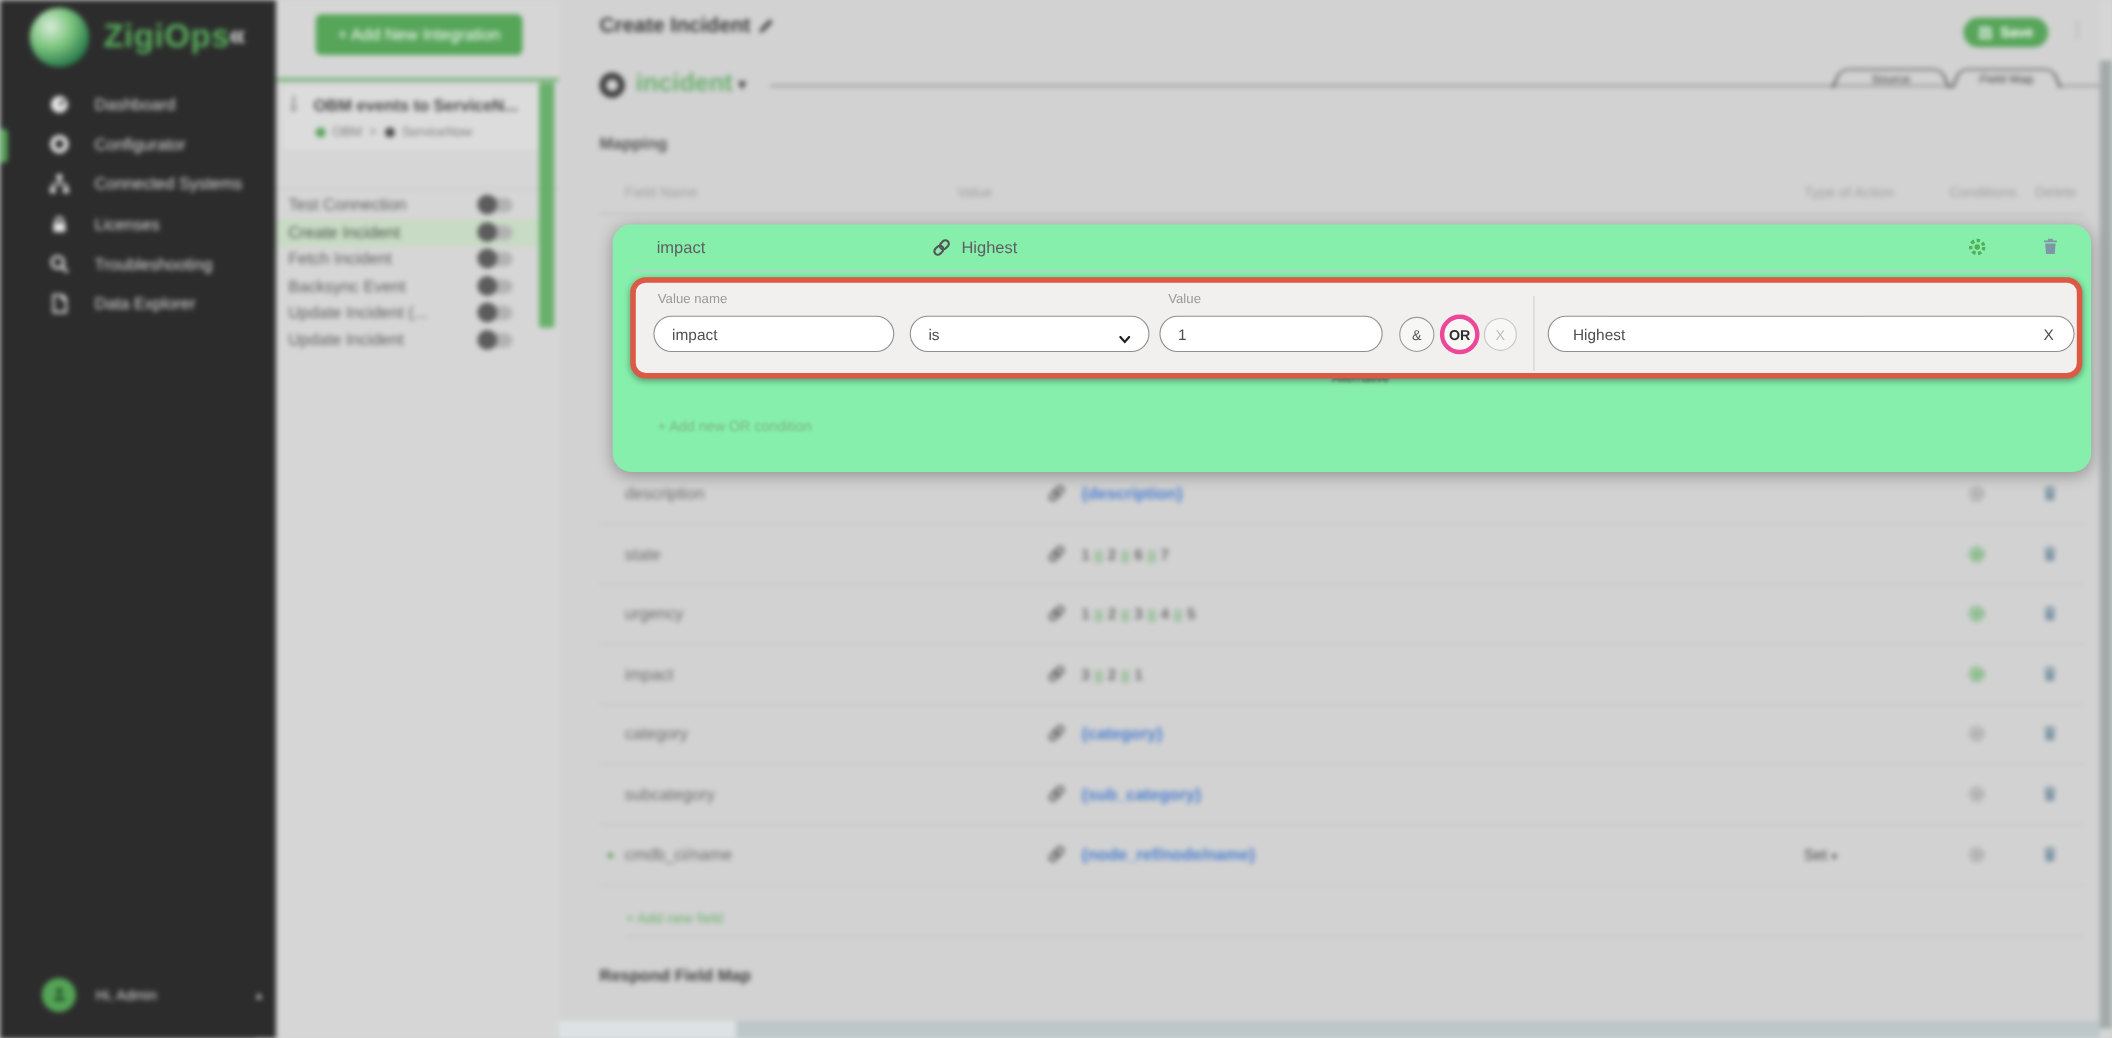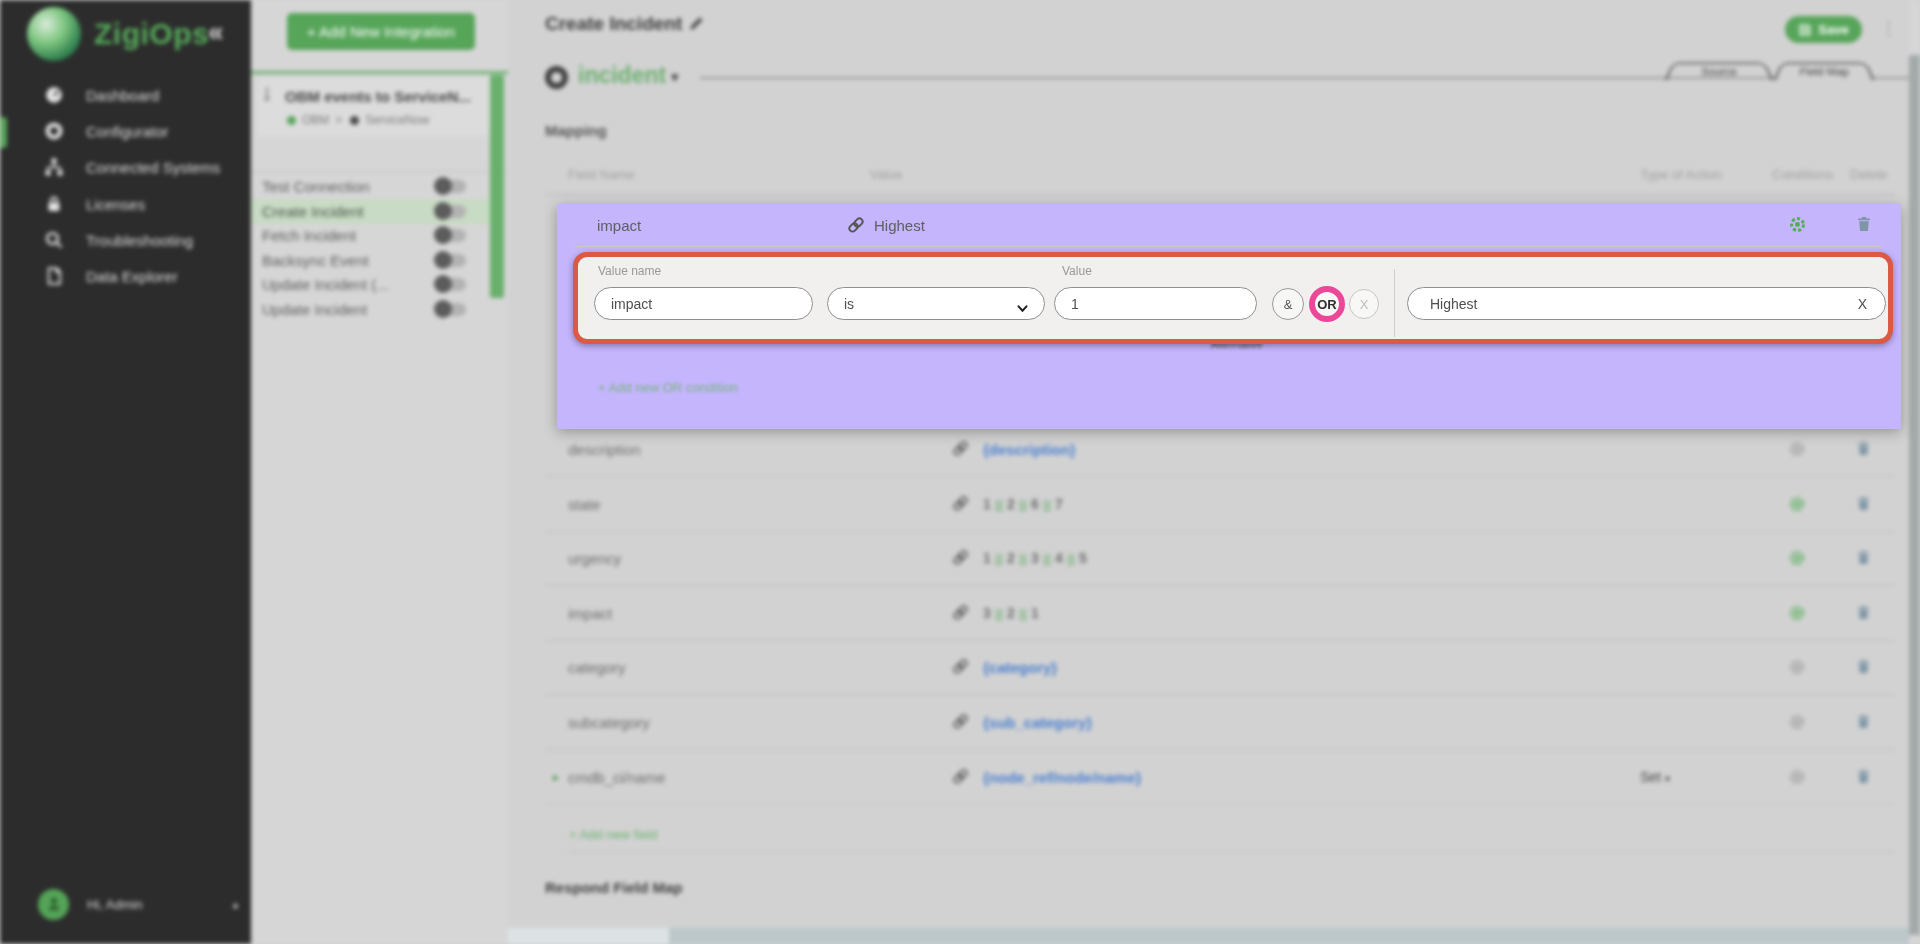--- a/index.html
+++ b/index.html
@@ -85,40 +85,40 @@
   .af-line { left:60px; top:851px; width:1327px; height:1px; background:#bdbdbd; }
   .respond-title { left:37px; top:879px; font-size:15px; font-weight:700; color:#3f3f3f; }
 
   
   .hscroll { left:0; top:928px; width:1412px; height:16px; background:#dde3e4; }
   .hscroll .thumb { position:absolute; left:161px; top:0; width:1251px; height:16px; background:#bcc7ca; }
   .vscroll { left:1401px; top:0; width:11px; height:944px; background:#d6d6d6; }
   .vscroll .thumb { position:absolute; left:0; top:55px; width:11px; height:880px; background:#a3a9aa; }
 
   
-  .card { position:absolute; left:557px; top:204px; width:1344px; height:225px; background:#c4b5fd;
-    border-radius:1px; box-shadow:0 3px 14px rgba(0,0,0,.30); }
+  .card { position:absolute; left:557px; top:204px; width:1344px; height:225px; background:#86efac;
+    border-radius:17px; box-shadow:0 3px 14px rgba(0,0,0,.30); }
   .card-top { position:absolute; left:18px; right:18px; top:0; height:43px; border-bottom:1px solid #c9c9c9; }
   .ct-field { position:absolute; left:22px; top:13px; font-size:15px; color:#5f5f5f; }
   .ct-link { position:absolute; left:272px; top:12px; width:18px; height:18px; color:#555; }
   .ct-val { position:absolute; left:299px; top:13px; font-size:15px; color:#5f5f5f; }
   .ct-gear { position:absolute; left:1213px; top:11px; width:19px; height:19px; color:#53ae57; }
   .ct-trash { position:absolute; left:1280px; top:10px; width:18px; height:20px; color:#7e96a6; }
   .redbox { position:absolute; left:16px; top:48px; width:1320px; height:92px; background:#f1f0ee;
     border:5px solid #dc5946; border-radius:14px; box-shadow:0 2px 6px rgba(0,0,0,.35); z-index:2; }
   .cond-label { position:absolute; top:7px; font-size:12px; color:#999; }
   .pill { position:absolute; top:30px; height:33px; background:#fff; border:1px solid #8f8f8f;
     border-radius:17px; font-size:14px; color:#4f4f4f; padding:0 16px; display:flex; align-items:center; }
   input.pill { outline:none; }
   .pill-select { justify-content:space-between; }
   .chev { width:11px; height:8px; color:#1e1e1e; }
   .circ { position:absolute; top:31px; border-radius:50%; background:#f7f7f6; display:flex;
     align-items:center; justify-content:center; font-size:13px; }
   .circ-and { left:694px; width:32px; height:32px; border:1px solid #9a9a9a; color:#555; }
-  .circ-or { left:731px; top:29px; width:36px; height:36px; border:6px solid #ec4899; color:#2f2f2f; font-weight:700; }
+  .circ-or { left:731px; top:29px; width:36px; height:36px; border:4px solid #ec4899; color:#2f2f2f; font-weight:700; }
   .circ-x { left:771px; top:32px; width:30px; height:30px; border:1px solid #c6c6c6; color:#bdbdbd; }
   .vdiv { position:absolute; left:816px; top:12px; width:1px; height:68px; background:#cfcfcf; }
   .res-pill { left:829px; width:479px; justify-content:space-between; padding:0 18px 0 22px; }
   .res-x { color:#4f4f4f; font-size:14px; }
   .alt-label { position:absolute; left:630px; top:134px; width:100px; text-align:center; font-size:11px;
     color:#4a4a4a; z-index:1; filter:blur(1.6px); }
   .add-or { position:absolute; left:41px; top:176px; font-size:13px; color:#7cb57f; filter:blur(1.6px); }
 </style>
 </head>
 <body>

